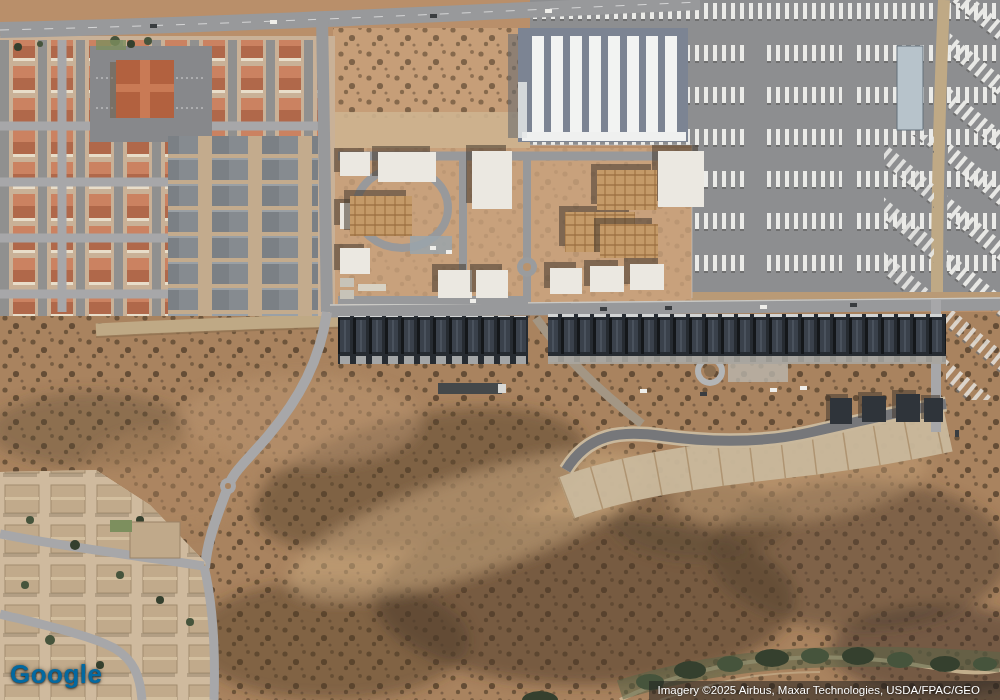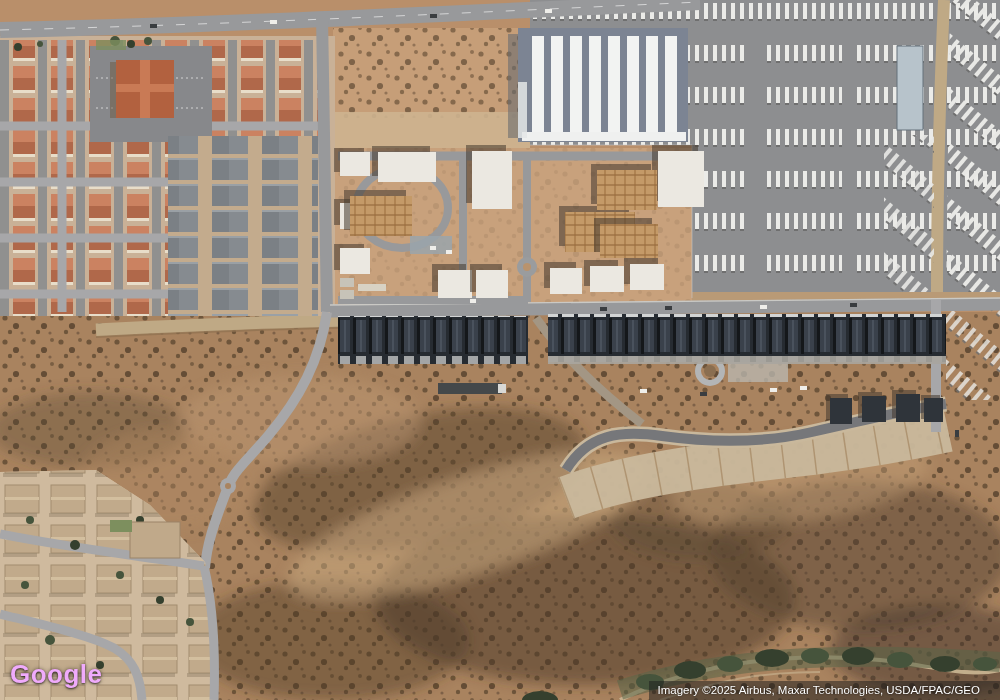--- a/index.html
+++ b/index.html
@@ -15,21 +15,21 @@
   .curb    {fill:none;stroke:#c9b89c;}
   .lane    {fill:none;stroke:#ffffff;stroke-width:0.9;opacity:.65;}
   .sidewalk{fill:none;stroke:#d6d4cf;stroke-width:1.3;opacity:.8;}
   .bldg-w  {fill:#ebe8e1;}
   .shadow  {fill:#43392e;opacity:.55;}
   .tree    {fill:#46543c;}
   .tree-dk {fill:#35402e;}
   .car-w   {fill:#efeeea;}
   .car-d   {fill:#3a3d40;}
   
-  .logo{position:absolute;left:10px;bottom:10px;color:#f0abfc;font-size:26px;
+  .logo{position:absolute;left:10px;bottom:10px;color:#0369a1;font-size:26px;
     font-weight:bold;letter-spacing:.5px;
     text-shadow:0 0 4px rgba(0,0,0,.55),0 1px 2px rgba(0,0,0,.6);cursor:pointer;}
   .attrib{position:absolute;right:0;bottom:0;color:#fff;font-size:11.5px;
     background:rgba(25,25,25,.5);padding:3px 20px 4px 8px;white-space:nowrap;
     text-shadow:0 0 2px rgba(0,0,0,.8);}
 </style>
 </head>
 <body>
 
 <div class="viewport">

